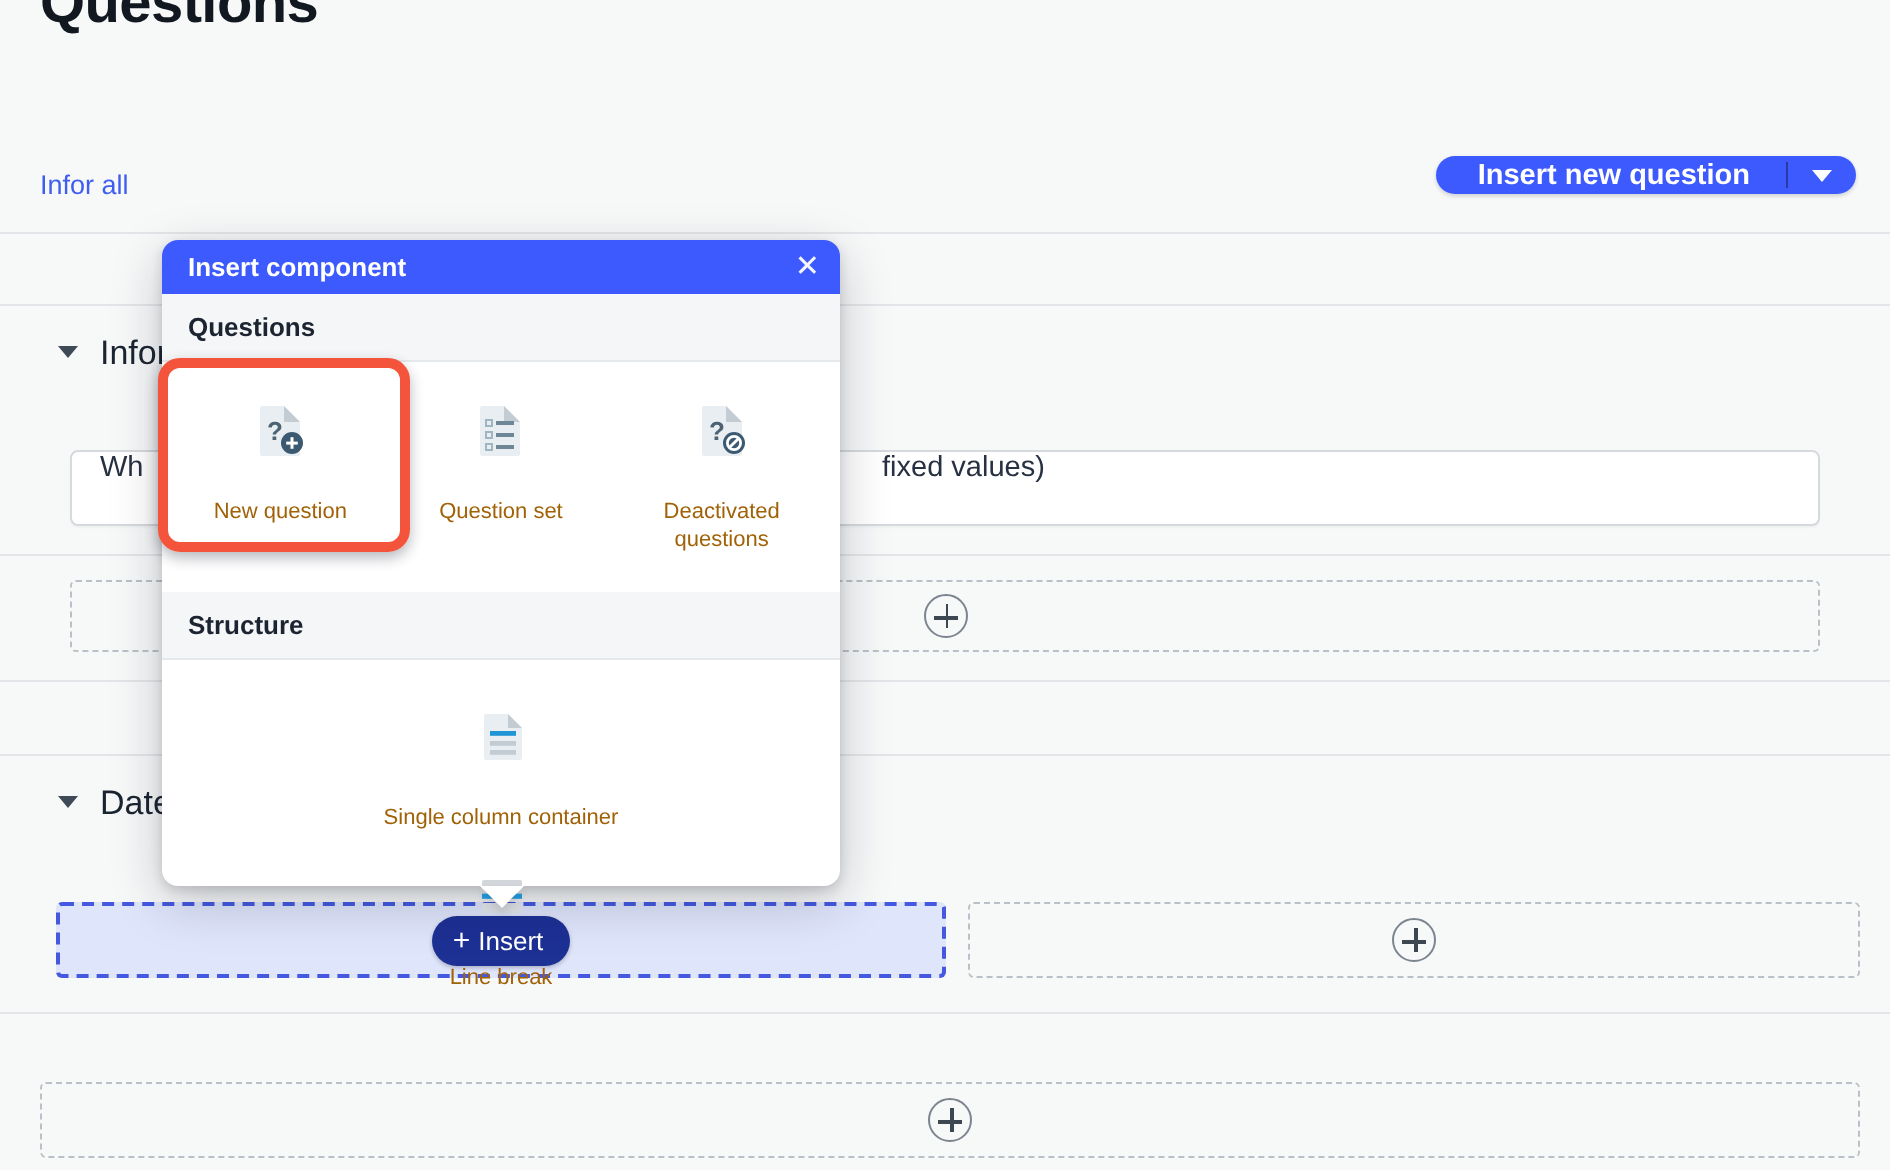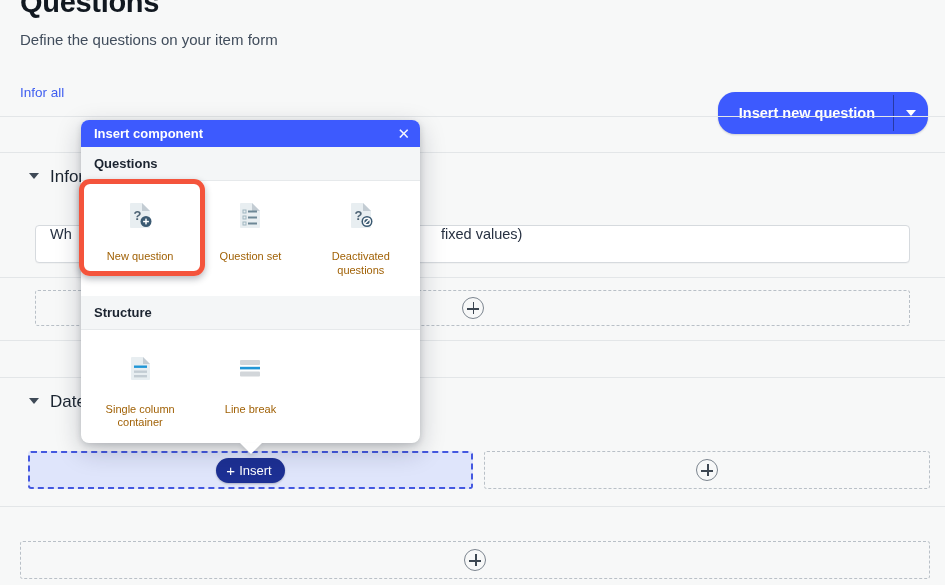--- a/index.html
+++ b/index.html
@@ -23,22 +23,22 @@
     position: absolute; left: 20px; top: 31px;
     font-size: 15px; color: #414d5c;
   }
   .expand-all {
     position: absolute; left: 20px; top: 85px;
     font-size: 13.5px; color: #3f5ef0; cursor: pointer;
   }
 
   
   .split-btn {
-    position: absolute; right: 17px; top: 92px;
-    height: 42px; display: flex; align-items: stretch;
+    position: absolute; right: 17px; top: 78px;
+    height: 19px; display: flex; align-items: stretch;
     background: #3d5afe; border-radius: 17px;
     box-shadow: 0 1px 2px rgba(16,24,40,.18);
   }
   .split-btn .main {
     display: flex; align-items: center; padding: 0 18px 0 21px;
     color: #fff; font-size: 14.5px; font-weight: bold; white-space: nowrap;
     cursor: pointer;
   }
   .split-btn .sep { width: 1px; background: rgba(0,0,0,.35); margin: 3px 0; }
   .split-btn .caret {
@@ -119,21 +119,21 @@
   .group-head {
     background: #f4f6f7; border-bottom: 1px solid #e6e9eb;
     padding: 9px 13px; font-size: 13px; font-weight: bold; color: #1b2430;
   }
   .tiles { display: flex; padding: 8px 4px 12px 4px; }
   .tile {
     flex: 1; display: flex; flex-direction: column; align-items: center;
     padding: 9px 4px 6px; cursor: pointer; text-align: center;
   }
   .tile .label { font-size: 11px; color: #a16207; line-height: 1.25; margin-top: 18px; }
-  .tiles.structure { padding: 12px 4px 8px 4px; }
+  .tiles.structure { padding: 12px 4px 8px 4px; flex-direction: column; }
   .tiles.structure .tile { flex: 0 0 33.33%; }
 
   .popup .arrow {
     position: absolute; left: 159px; bottom: -11px;
     width: 0; height: 0;
     border-left: 11px solid transparent; border-right: 11px solid transparent;
     border-top: 11px solid #fff;
     filter: drop-shadow(0 3px 2px rgba(16,24,40,.12));
   }
 
@@ -144,21 +144,20 @@
     box-shadow: 0 3px 7px rgba(16,24,40,.30);
     pointer-events: none;
   }
 </style>
 </head>
 <body>
 
 <div id="root">
 
   <h1 class="page-title">Questions</h1>
-  <div class="page-subtitle">Define the questions on your item form</div>
   <div class="expand-all">Infor all</div>
 
   <div class="split-btn">
     <div class="main">Insert new question</div>
     <div class="sep"></div>
     <div class="caret">
         <i></i>
       </div>
   </div>
 

